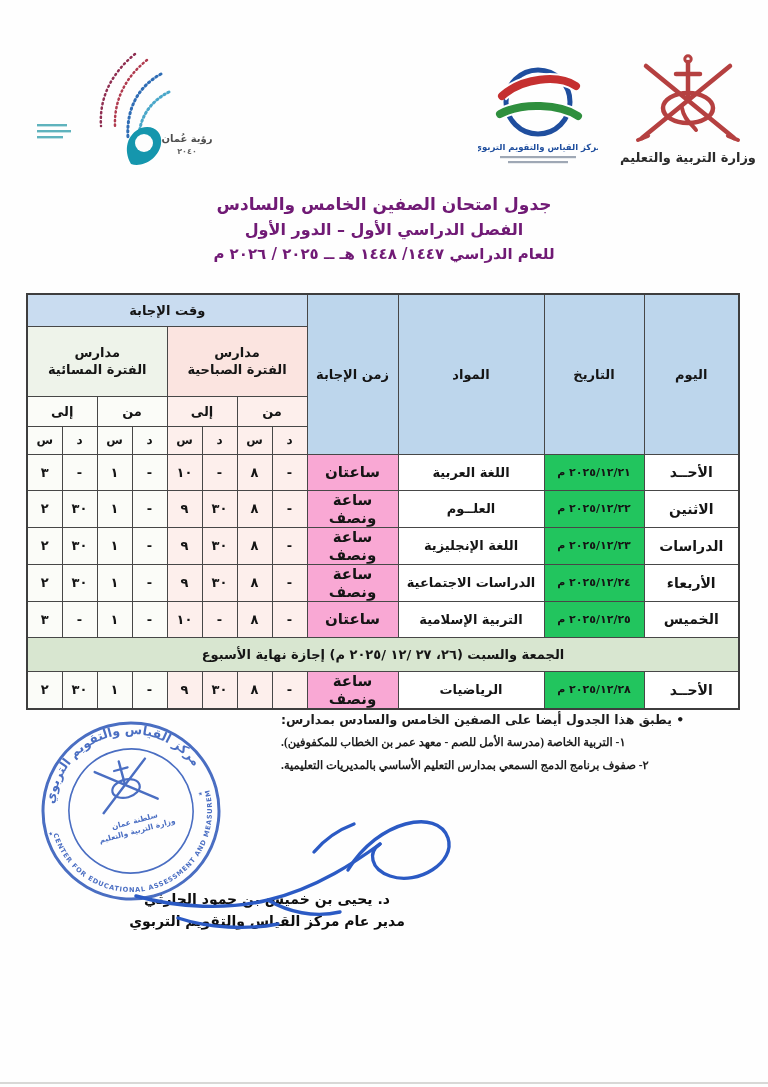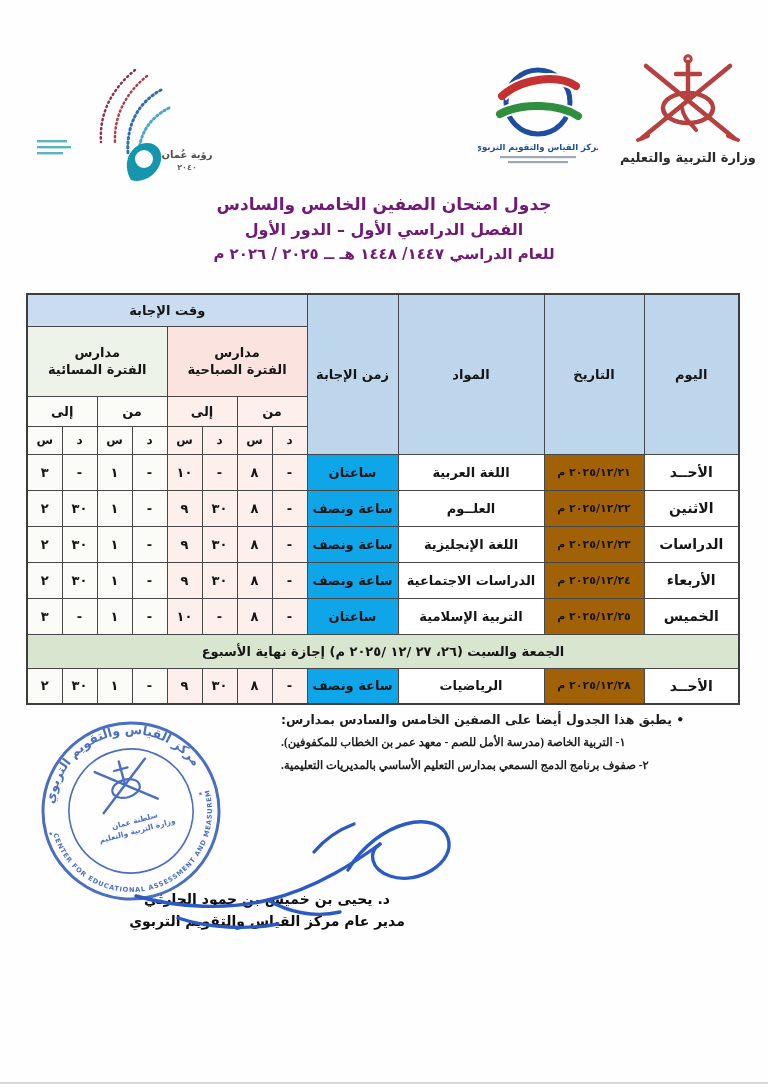--- a/index.html
+++ b/index.html
@@ -4,21 +4,21 @@
 <style>
   * { margin:0; padding:0; box-sizing:border-box; }
   body { font-family:"DejaVu Sans", sans-serif; background:#888; }
   .page {
     position:relative; width:768px; height:1087px; margin:0 auto;
     background:#fefefe; overflow:hidden; direction:rtl; color:#151515;
   }
   .scan-line { position:absolute; left:0; bottom:3px; width:100%; height:2px; background:#d8d8d6; }
 
   
-  .vision-logo { position:absolute; left:35px; top:62px; width:200px; height:125px; direction:ltr; }
+  .vision-logo { position:absolute; left:35px; top:46px; width:200px; height:125px; direction:ltr; }
   .ceam-logo   { position:absolute; left:478px; top:60px; width:120px; height:112px; }
   .ministry-logo { position:absolute; left:612px; top:50px; width:152px; height:120px; }
 
   
   .title-block {
     position:absolute; top:192px; left:50%; transform:translateX(-50%);
     width:480px; text-align:center; font-weight:bold; color:#701a75;
   }
   .title-block .t1 { font-size:17px; line-height:25px; }
   .title-block .t2 { font-size:16px; line-height:25px; }
@@ -38,23 +38,23 @@
   .blue2  { background:#c9dcf0; }
   .pinkH  { background:#fbe4e0; }
   .pinkL  { background:#fdefec; }
   .grnH   { background:#eef3ea; }
   .grnL   { background:#fbfcf8; }
   .wkend  { background:#d8e6d0; }
   th.colhead { font-size:13px; }
   th.twoline { white-space:pre-line; font-size:13px; line-height:17px; }
   th.sd { font-size:12px; }
   td.c-day  { font-size:14px; background:#fff; }
-  td.c-date { font-size:11px; background:#a16207; }
+  td.c-date { font-size:11px; background:#22c55e; }
   td.c-subj { font-size:13px; background:#fff; }
-  td.c-dur  { font-size:13px; background:#0ea5e9;margin-left:13px; }
+  td.c-dur  { font-size:15px; background:#f9a8d4;margin-left:13px; }
   td.num    { font-size:13px; }
   td.wkend  { font-size:13px; height:34px; }
   tr.hr1 th { height:32px; }
   tr.hr2 th { height:70px; }
   tr.hr3 th { height:30px; font-size:13px; }
   tr.hr4 th { height:28px; }
   tr.data td { height:36px; }
 
   
   .notes {

